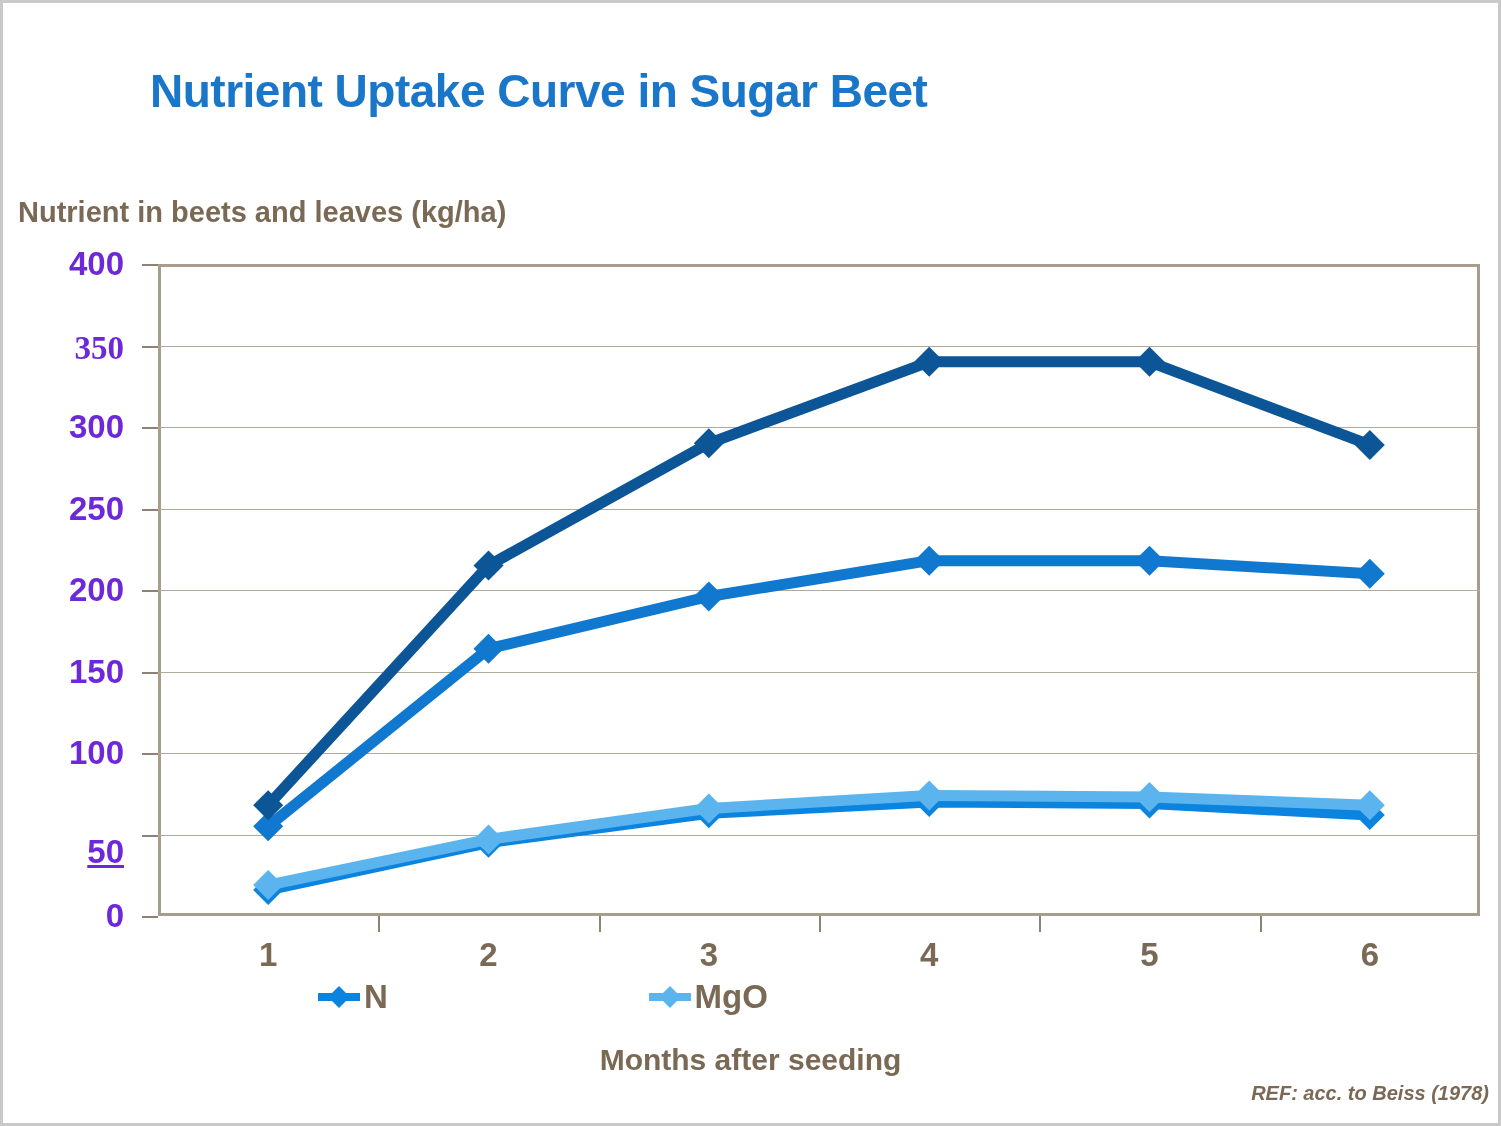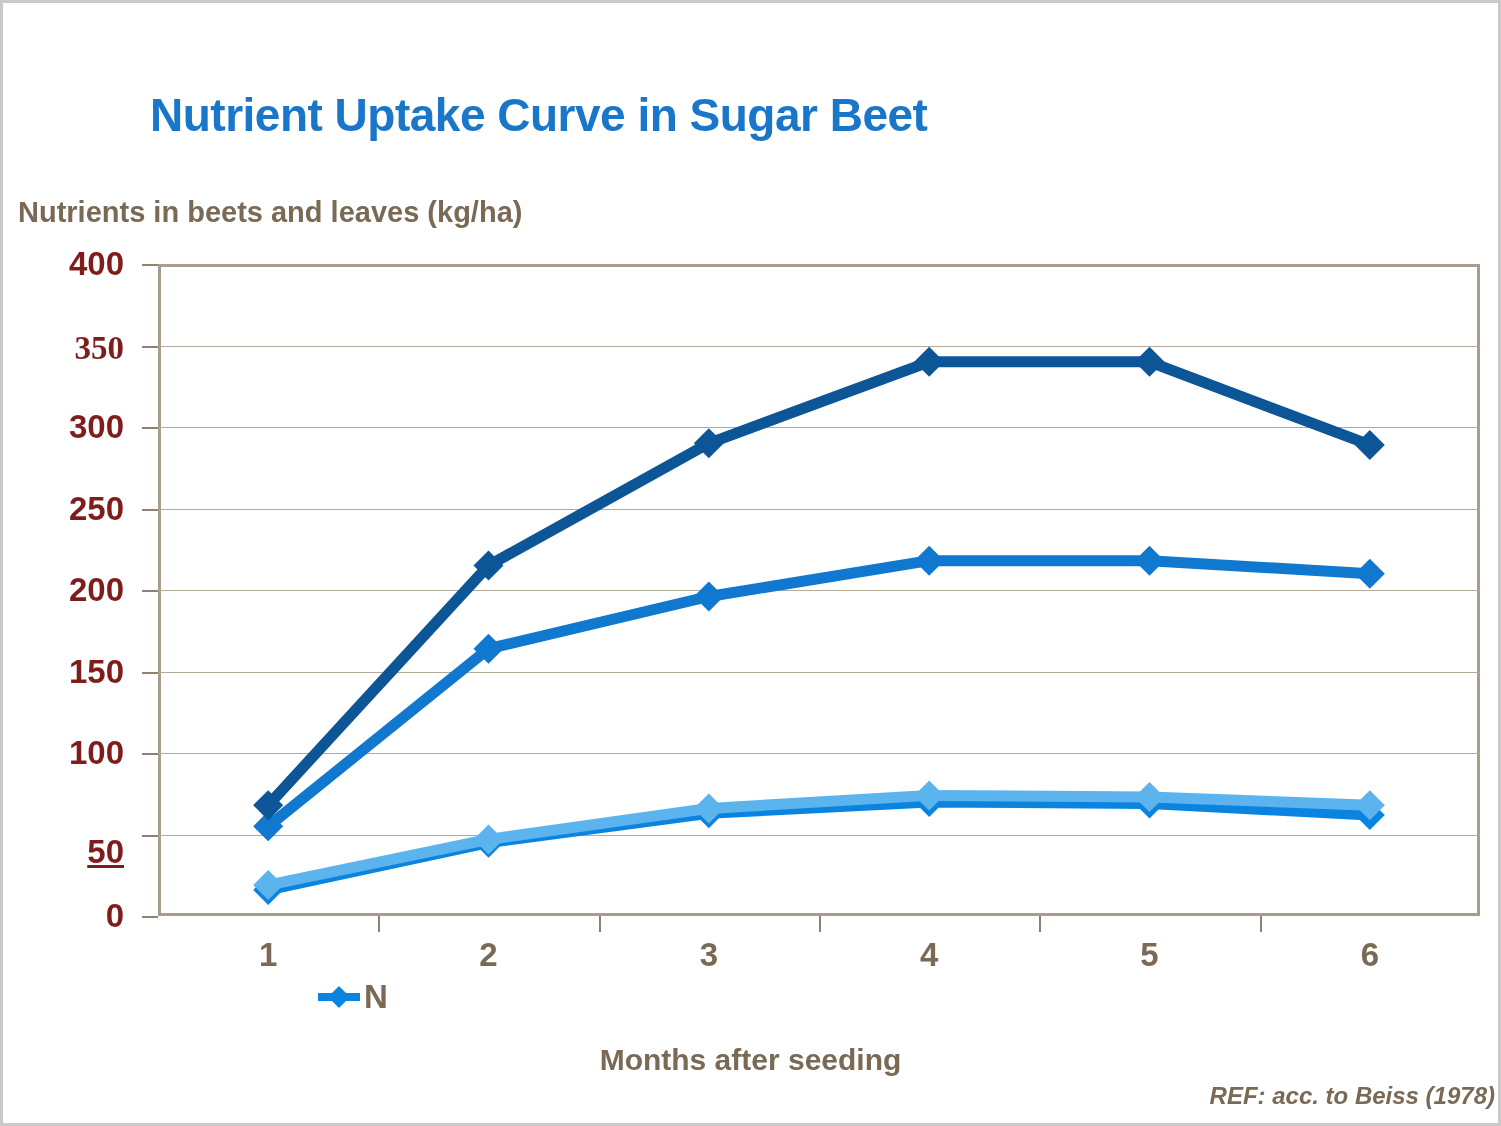--- a/index.html
+++ b/index.html
@@ -16,42 +16,41 @@
     box-sizing:border-box;
   }
   .chart-title{
     position:absolute;
     left:150px;top:64px;
     font-size:46px;
     font-weight:bold;
     color:#1a76c8;
     letter-spacing:-0.5px;
     white-space:nowrap;
-    margin-top:24px;
   }
   .y-axis-title{
     position:absolute;
     left:18px;top:196px;
     font-size:29px;
     font-weight:bold;
     color:#7a6a55;
     white-space:nowrap;
   }
   .x-axis-title{
     position:absolute;
     left:0;right:0;top:1043px;
     text-align:center;
     font-size:30px;
     font-weight:bold;
     color:#7a6a55;
   }
   .ref-note{
     position:absolute;
-    right:6px;top:1082px;
-    font-size:24px;
+    right:12px;top:1082px;
+    font-size:20px;
     font-weight:bold;
     font-style:italic;
     color:#7a6a55;
     white-space:nowrap;
   }
   
   .plot-wrap{
     position:absolute;
     left:158px;top:264px;
     width:1322px;height:652px;
@@ -66,21 +65,21 @@
     position:absolute;left:0;right:0;
     height:1px;background:#b3a99a;
   }
   .ytick-label{
     position:absolute;
     right:1356px;
     width:120px;
     text-align:right;
     font-size:33px;
     font-weight:bold;
-    color:#7f1d1d;
+    color:#6d28d9;
     transform:translateY(-50%);
     white-space:nowrap;
   }
   .ytick-mark{
     position:absolute;
     width:16px;height:2px;
     background:#8d8274;
     left:-16px;
   }
   .xtick-mark{
@@ -131,21 +130,21 @@
     white-space:nowrap;
   }
 </style>
 </head>
 <body>
 
 <div class="frame"></div>
 
 <div class="chart-title">Nutrient Uptake Curve in Sugar Beet</div>
 
-<div class="y-axis-title">Nutrients in beets and leaves (kg/ha)</div>
+<div class="y-axis-title">Nutrient in beets and leaves (kg/ha)</div>
 
 <div class="plot-wrap">
   <div class="plot-area"></div>
   <div id="grid-layer">
       <div class="gridline" style="top: 81.5px;"></div>
       <div class="gridline" style="top: 163px;"></div>
       <div class="gridline" style="top: 244.5px;"></div>
       <div class="gridline" style="top: 326px;"></div>
       <div class="gridline" style="top: 407.5px;"></div>
       <div class="gridline" style="top: 489px;"></div>
@@ -217,17 +216,24 @@
 </div>
 
 <div class="legend" id="legend">
     <div class="legend-item">
       <svg class="legend-marker" viewBox="0 0 42 26">
         <line x1="0" y1="13" x2="42" y2="13" stroke="#0b84e0" stroke-width="8"></line>
         <polygon points="21,2 32,13 21,24 10,13" fill="#0b84e0"></polygon>
       </svg>
       <span class="legend-label">N</span>
     </div>
+    <div class="legend-item">
+      <svg class="legend-marker" viewBox="0 0 42 26">
+        <line x1="0" y1="13" x2="42" y2="13" stroke="#5cb4ee" stroke-width="8"></line>
+        <polygon points="21,2 32,13 21,24 10,13" fill="#5cb4ee"></polygon>
+      </svg>
+      <span class="legend-label">MgO</span>
+    </div>
   </div>
 
 <div class="x-axis-title">Months after seeding</div>
 
 <div class="ref-note">REF: acc. to Beiss (1978)</div>
 
 </body></html>

